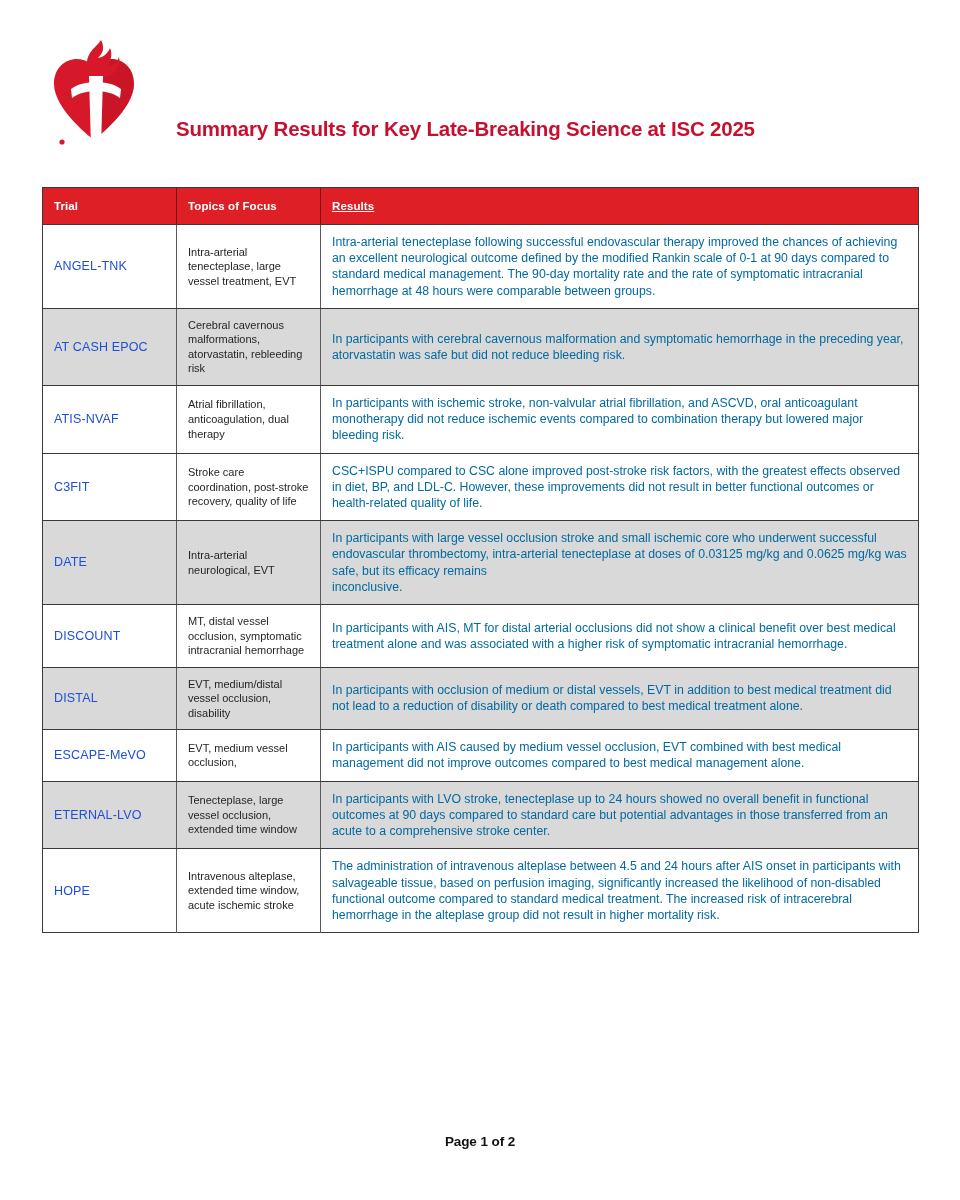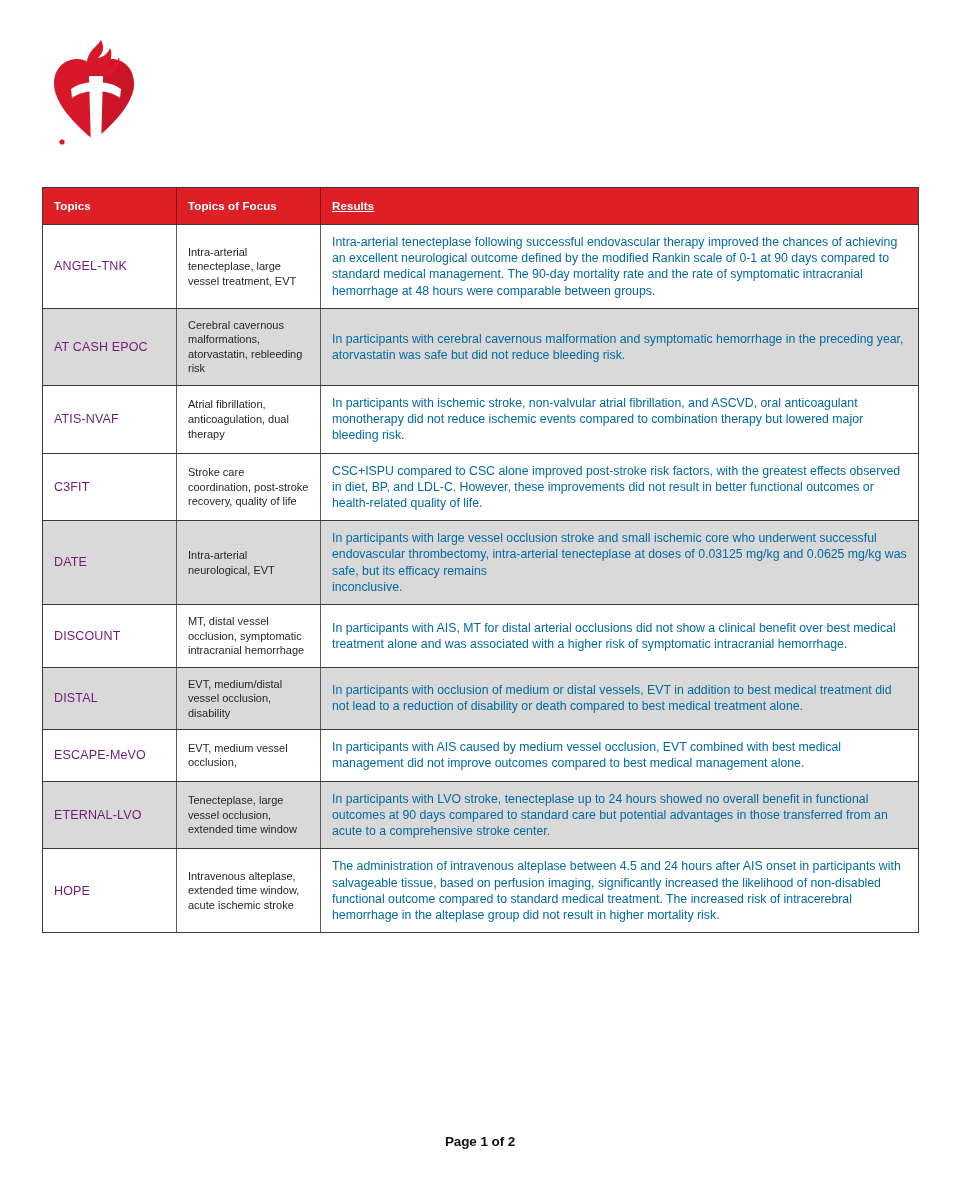--- a/index.html
+++ b/index.html
@@ -89,21 +89,21 @@
     line-height: 1.32;
   }
   table.results tbody td:last-child { border-right: none; }
   table.results tbody tr:last-child td { border-bottom: none; }
 
   table.results tbody tr.shade td { background: #D9D9D9; margin-left: 30px; }
   table.results tbody tr.plain td { background: #ffffff; }
 
   td.trial {
     font-size: 12.5px;
-    color: #701a75;
+    color: #1d4ed8;
     letter-spacing: 0.15px;
   }
   td.topics {
     font-size: 11px;
     color: #231f20;
     line-height: 1.42;
   }
   td.result {
     font-size: 12.3px;
     color: #0369a1;
@@ -143,32 +143,33 @@
         <path d="M53 4 C57 12 55 17 50 22 C56 21 60 17 62 12 C65 19 63 26 57 31 C63 31 69 27 71 21 C73 29 69 36 61 40 L44 40 C38 34 37 25 42 17 C45 12 50 9 53 4 Z" fill="#D7182A"></path>
 
         <path d="M41 40 L55 40 L53 112 L43 112 Z" fill="#ffffff"></path>
 
         <path d="M23 53 C30 48 38 46 48 46 C58 46 66 48 73 53 L72 62 C65 57 57 55 48 55 C39 55 31 57 24 62 Z" fill="#ffffff"></path>
 
         <circle cx="14" cy="106" r="2.6" fill="#D7182A"></circle>
       </svg>
     </div>
 
+    <div class="doc-title">Summary Results for Key Late-Breaking Science at ISC 2025</div>
   </div>
 
   <div class="table-wrap">
     <table class="results">
       <colgroup>
         <col class="c-trial">
         <col class="c-topics">
         <col class="c-results">
       </colgroup>
       <thead>
         <tr>
-          <th>Topics</th>
+          <th>Trial</th>
           <th>Topics of Focus</th>
           <th>Results</th>
         </tr>
       </thead>
       <tbody>
 
         <tr class="plain">
           <td class="trial">ANGEL-TNK</td>
           <td class="topics">Intra-arterial tenecteplase, large vessel treatment, EVT</td>
           <td class="result"><span class="txt">Intra-arterial tenecteplase following successful endovascular therapy improved the chances of achieving an excellent neurological outcome defined by the modified Rankin scale of 0-1 at 90 days compared to standard medical management. The 90-day mortality rate and the rate of symptomatic intracranial hemorrhage at 48 hours were comparable between groups.</span></td>

